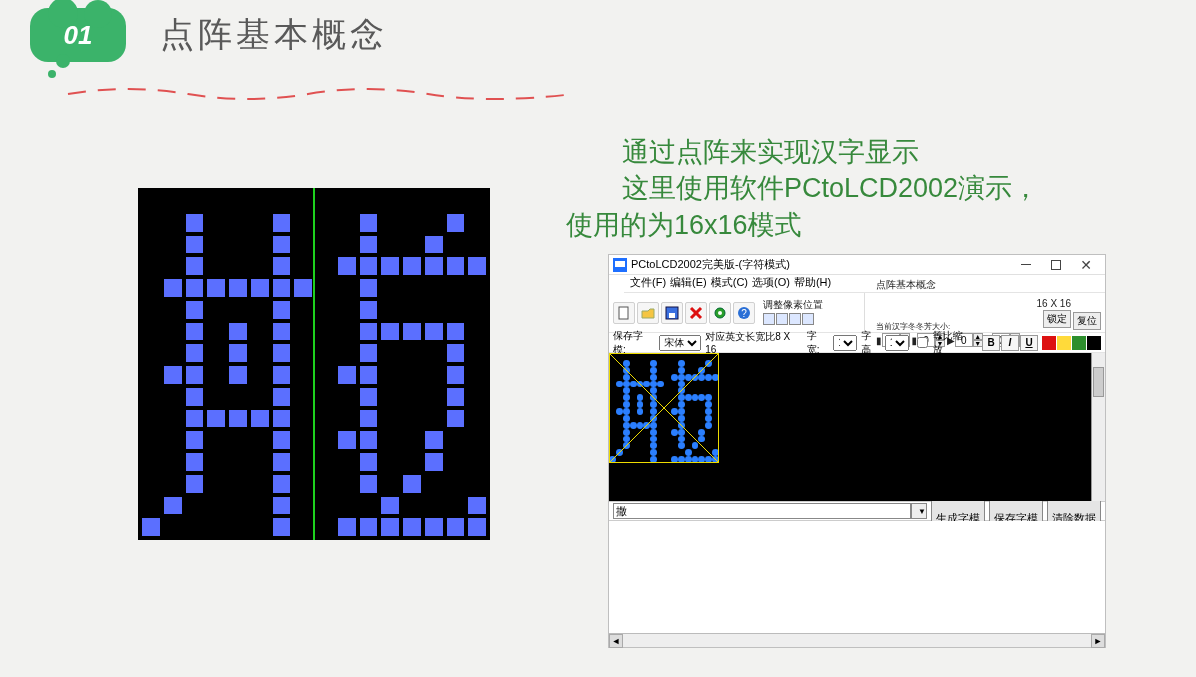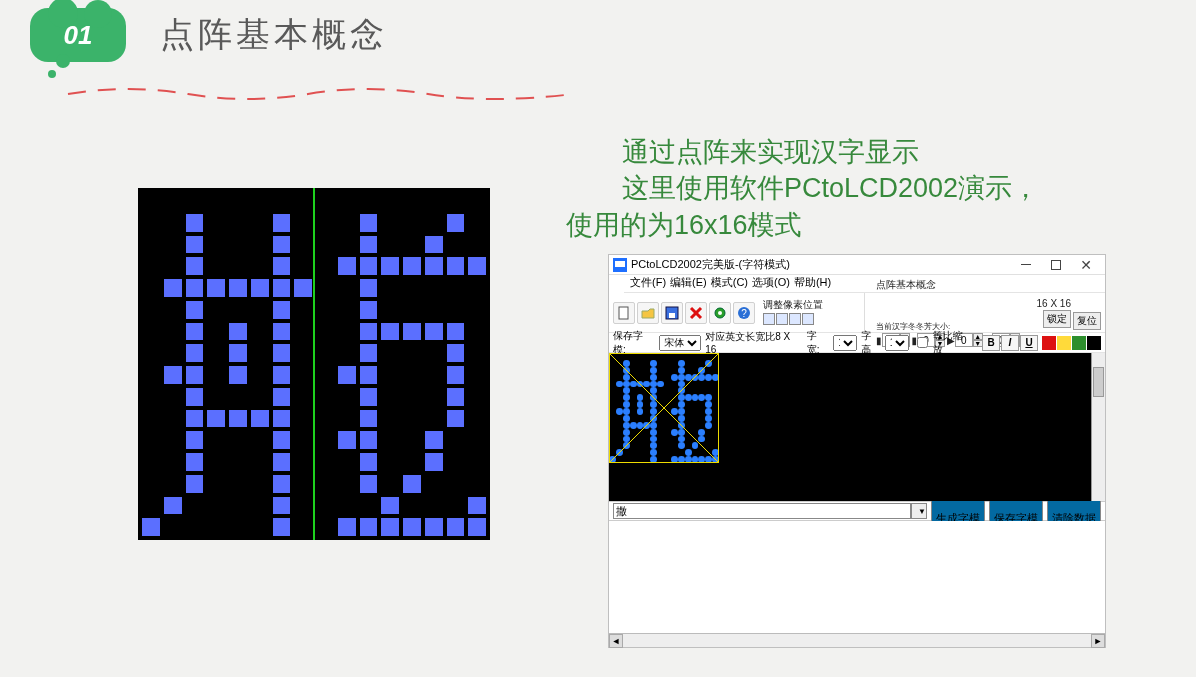--- a/index.html
+++ b/index.html
@@ -136,21 +136,21 @@
   .canvas .sb { position:absolute; right:0; top:0; bottom:0; width:14px; background:#eee; border-left:1px solid #999;}
   .canvas .sb .thumb { position:absolute; top:14px; left:1px; right:1px; height:30px; background:#cdcdcd; border:1px solid #999;}
 
   .cmdrow {
     height: 20px; display:flex; align-items:center; gap:4px; padding: 2px 4px;
     border-top:1px solid #ccc; border-bottom:1px solid #ccc;
   }
   .cmdrow .combo { flex:1; display:flex; }
   .cmdrow .combo input { flex:1; font-size:11px; height:16px; border:1px solid #888; }
   .cmdrow .combo button{ width:16px; height:16px; border:1px solid #888; background:#eee; font-size:8px;}
-  .cmdrow .btn { border:1px solid #888; background:#0369a1; font-size:11px; padding:12px 4px; height:24px;}
+  .cmdrow .btn { border:1px solid #888; background:#e5e5e5; font-size:11px; padding:12px 4px; height:24px;}
 
   .output {
     flex:1; background:#fff; border-top:0; position:relative;
   }
   .output .hscroll {
     position:absolute; left:0; right:0; bottom:0; height:14px; background:#eee; border-top:1px solid #bbb;
     display:flex; align-items:center;
   }
   .output .hscroll .arrow { width:14px; height:14px; display:flex; align-items:center; justify-content:center; border:1px solid #aaa; background:#ddd; font-size:9px;}
   .output .hscroll .track { flex:1; }

